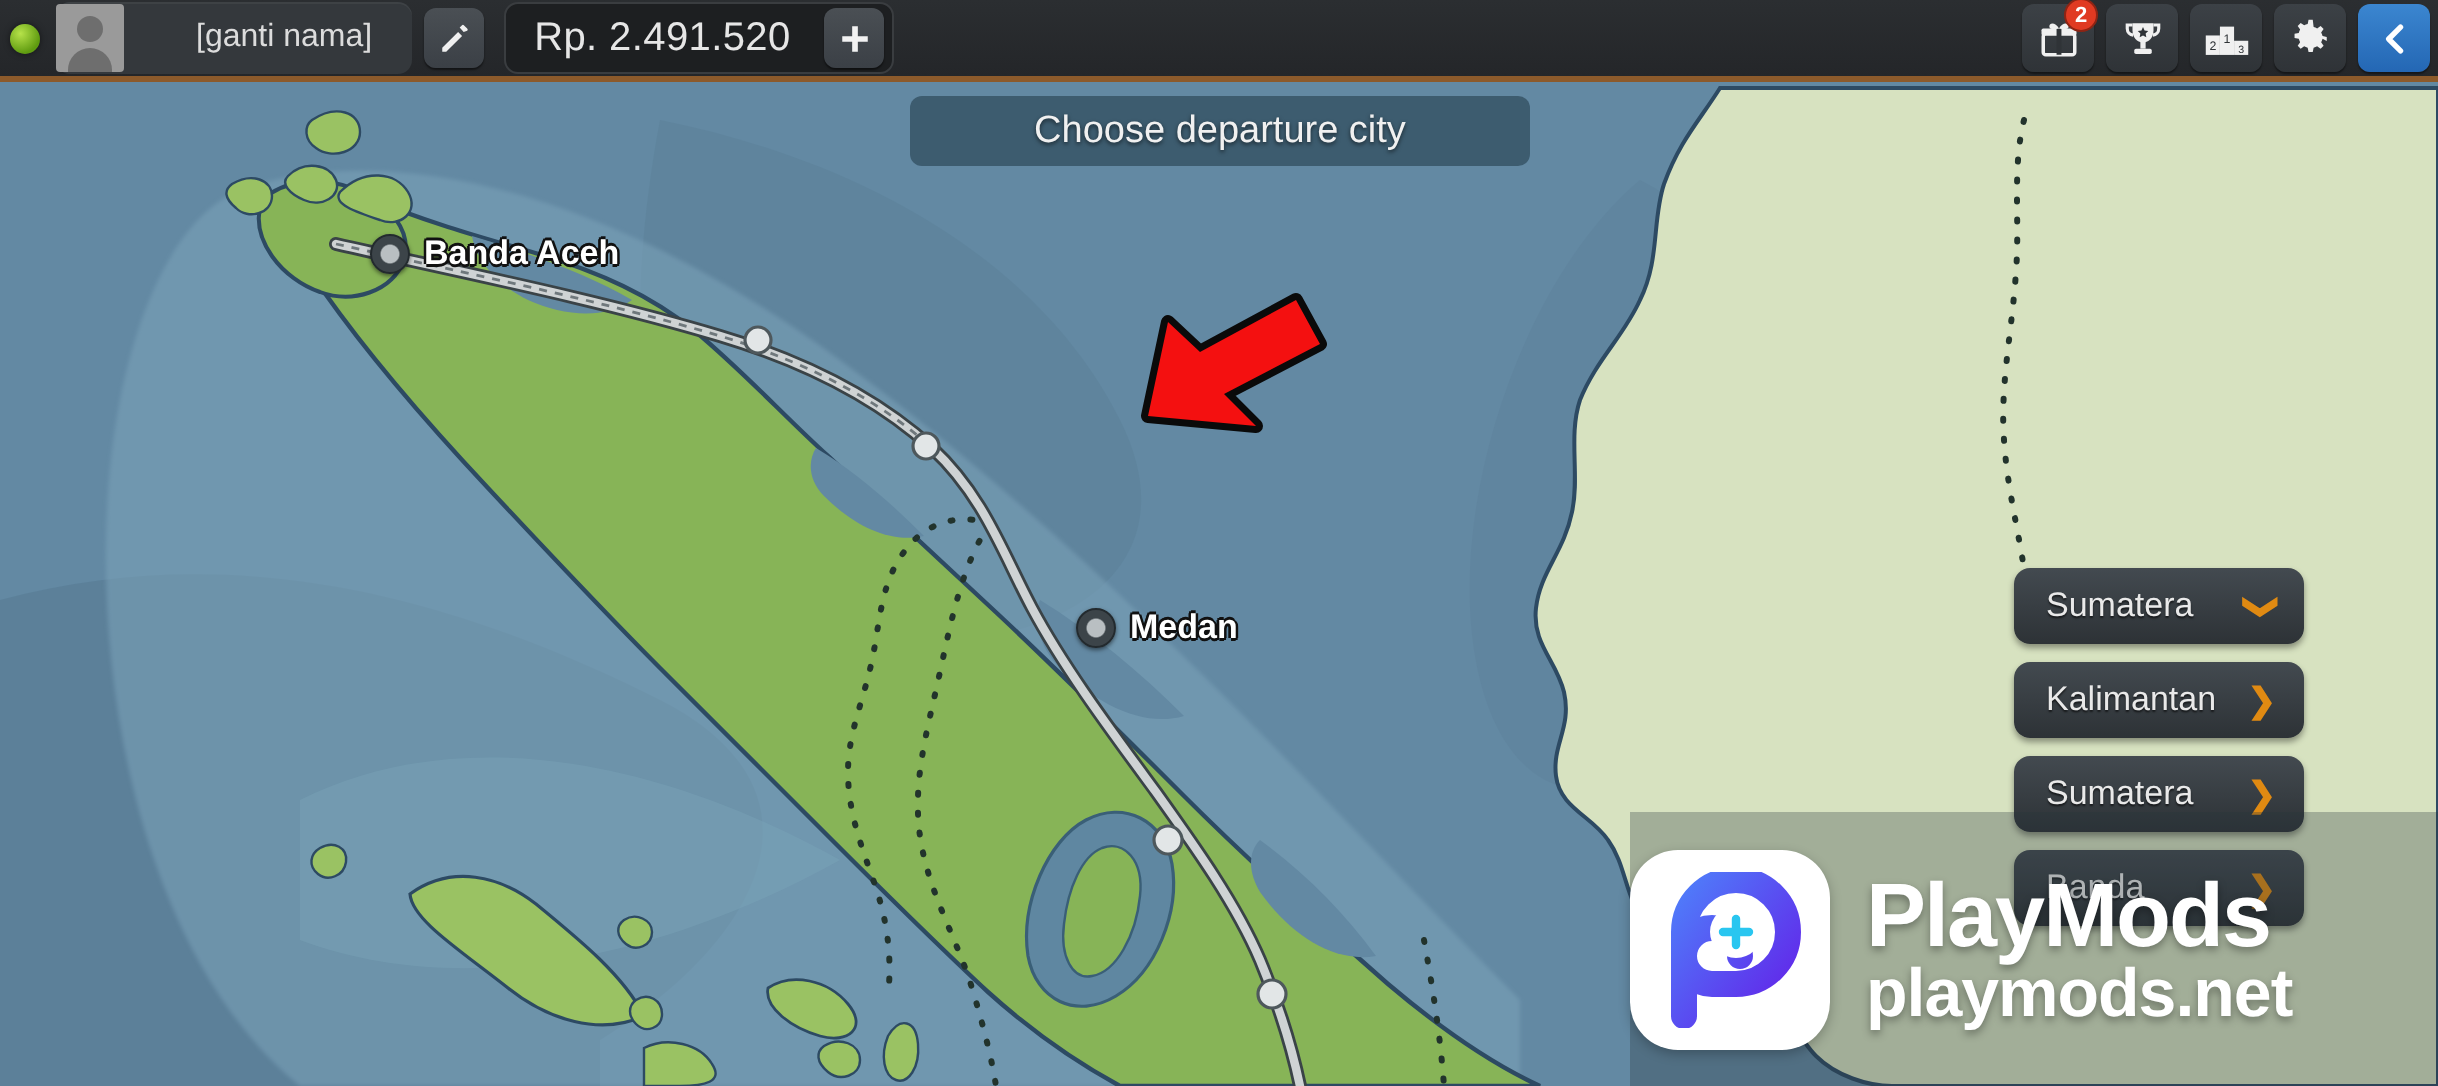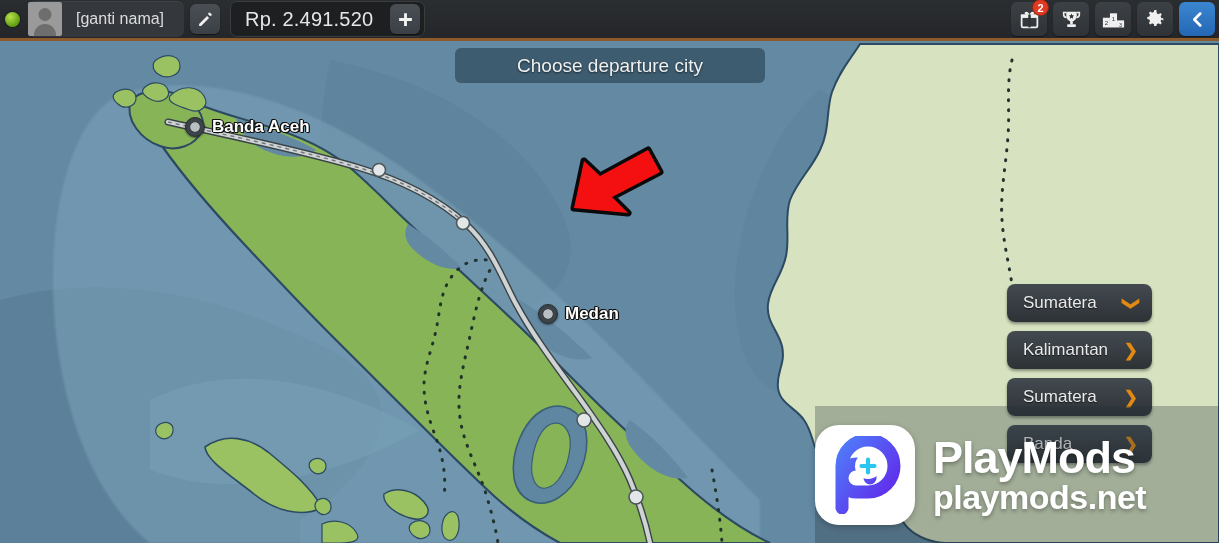--- a/index.html
+++ b/index.html
@@ -25,20 +25,21 @@
     width:15px; height:15px; border-radius:50%;
     background:radial-gradient(circle at 35% 32%, #b6e24a, #5f9b10 70%);
     margin-left:5px; flex:0 0 auto;
     box-shadow:0 0 3px rgba(0,0,0,.5);
   }
   .name-pill {
     position:relative; margin-left:8px; height:36px;
     background:#34383c; border-radius:7px;
     display:flex; align-items:center; padding:0 4px 0 0;
     box-shadow:inset 0 1px 0 rgba(255,255,255,.05);
+    gap:22px;
   }
   .avatar {
     width:34px; height:34px; background:#9a9a9a; border-radius:2px;
     position:relative; overflow:hidden; flex:0 0 auto;
   }
   .avatar .head { position:absolute; left:50%; top:6px; transform:translateX(-50%);
     width:13px; height:13px; border-radius:50%; background:#6e6e6e; }
   .avatar .body { position:absolute; left:50%; bottom:-4px; transform:translateX(-50%);
     width:22px; height:16px; border-radius:11px 11px 0 0; background:#6e6e6e; }
   .player-name {

